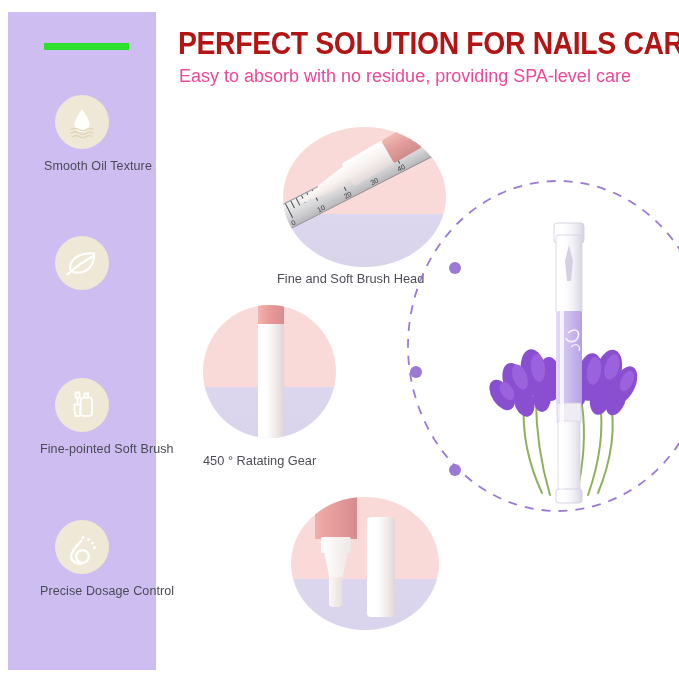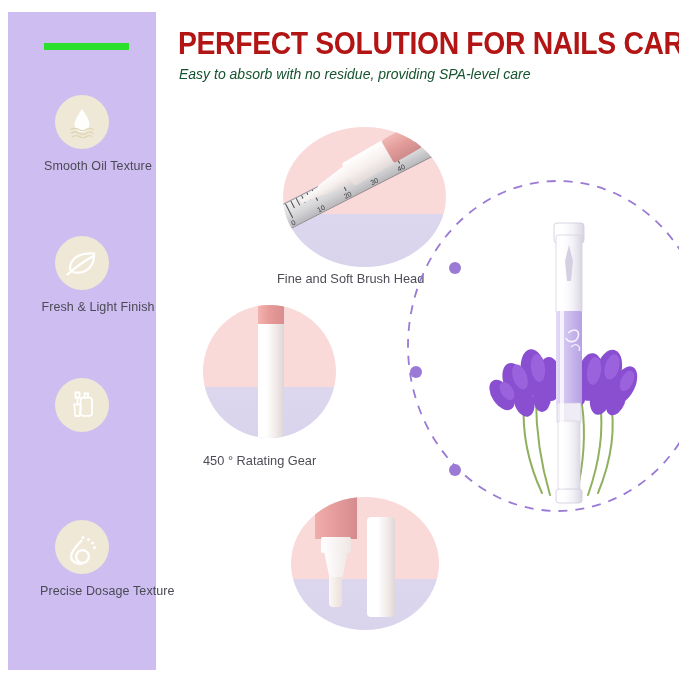--- a/index.html
+++ b/index.html
@@ -70,24 +70,23 @@
     color: #b31515;
     letter-spacing: -0.4px;
     transform: scaleX(0.93);
     transform-origin: left center;
     white-space: nowrap;
   }
   #subhead {
     position: absolute;
     left: 179px;
     top: 66px;
-    font-size: 14px;
-    color: #14532d;
+    font-size: 18px;
+    color: #ec4899;
     white-space: nowrap;
-    font-style: italic;
   }
 
   
   .photo {
     position: absolute;
     border-radius: 50%;
     overflow: hidden;
     background: linear-gradient(to bottom, #fad9d9 0%, #fad9d9 62%, #dcd7ee 62%, #d9d3ec 100%);
   }
   .photo .scene { position: absolute; inset: 0; }
@@ -168,50 +167,50 @@
       <div class="feature-label">Smooth Oil Texture</div>
     </div>
 
     <div class="feature" style="top:224px">
       <div class="feature-icon">
         <svg width="42" height="42" viewBox="0 0 42 42">
           <path d="M9 27 C9 16 19 10.5 33 11.5 C33.8 24.5 24.5 32 13.5 30.5 C11.6 30.2 10 28.8 9 27 Z" fill="none" stroke="#ffffff" stroke-width="2.2"></path>
           <path d="M6.5 32.5 C12.5 27 21 20.5 31.5 14.5" fill="none" stroke="#ffffff" stroke-width="2.2" stroke-linecap="round"></path>
         </svg>
       </div>
-      <div class="feature-label">Fresh &amp; Light Finish</div>
     </div>
 
     <div class="feature" style="top:366px">
       <div class="feature-icon">
         <svg width="40" height="40" viewBox="0 0 40 40">
 
           <path d="M13.5 7.5 h4 v5 h-4 z" fill="none" stroke="#ffffff" stroke-width="1.8"></path>
           <path d="M15.5 12.5 v7" fill="none" stroke="#ffffff" stroke-width="1.8"></path>
           <path d="M12.2 19.5 h6.6 l-1.1 11.5 h-4.4 z" fill="none" stroke="#ffffff" stroke-width="1.8" stroke-linejoin="round"></path>
 
           <path d="M22.5 8.5 h3.6 v4.2 h-3.6 z" fill="none" stroke="#ffffff" stroke-width="1.8"></path>
           <path d="M21 12.7 h6.6 a2.4 2.4 0 0 1 2.4 2.4 v13.4 a2.4 2.4 0 0 1 -2.4 2.4 h-6.6 a2.4 2.4 0 0 1 -2.4 -2.4 v-13.4 a2.4 2.4 0 0 1 2.4 -2.4 z" fill="none" stroke="#ffffff" stroke-width="1.8"></path>
         </svg>
       </div>
+      <div class="feature-label">Fine-pointed Soft Brush</div>
     </div>
 
     <div class="feature" style="top:508px">
       <div class="feature-icon">
         <svg width="42" height="42" viewBox="0 0 42 42">
           <path d="M21 12 C21 12 9.5 24 9.5 30 C9.5 35 14.6 38 21 38 C27.4 38 32.5 35 32.5 30 C32.5 24 21 12 21 12 Z" fill="none" stroke="#ffffff" stroke-width="0"></path>
           <path d="M20.5 14.5 C20.5 14.5 10 25.5 10 30.5 C10 34.7 14.7 38 20.5 38" fill="none" stroke="#ffffff" stroke-width="2.4" stroke-linecap="round"></path>
           <circle cx="21.5" cy="30.5" r="6.4" fill="none" stroke="#ffffff" stroke-width="2.4"></circle>
           <circle cx="22" cy="11.5" r="1.5" fill="#ffffff"></circle>
           <circle cx="27.5" cy="13.5" r="1.5" fill="#ffffff"></circle>
           <circle cx="31.5" cy="17" r="1.5" fill="#ffffff"></circle>
           <circle cx="33.5" cy="21.5" r="1.5" fill="#ffffff"></circle>
         </svg>
       </div>
-      <div class="feature-label">Precise Dosage Texture</div>
+      <div class="feature-label">Precise Dosage Control</div>
     </div>
   </div>
 
   <div id="headline">PERFECT SOLUTION FOR NAILS CARE</div>
   <div id="subhead">Easy to absorb with no residue, providing SPA-level care</div>
 
   <div class="photo" style="left:283px; top:127px; width:163px; height:140px;">
     <div class="scene">
 
       <div class="ruler" style="left:-18px; top:86px; width:200px; height:24px;

